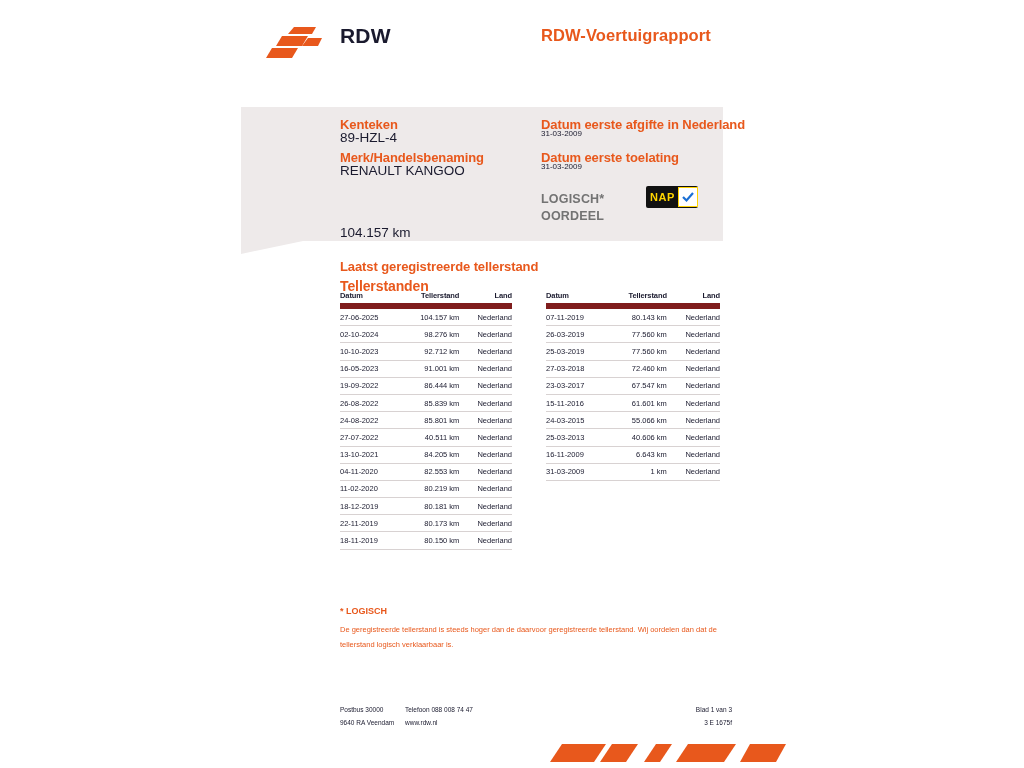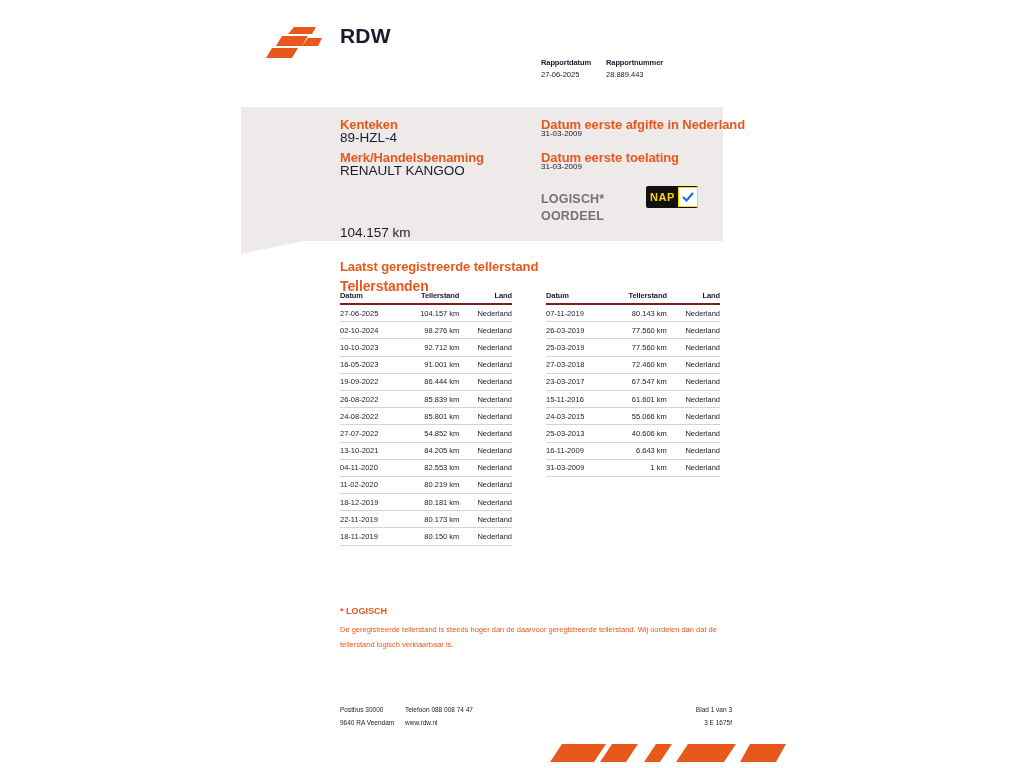--- a/index.html
+++ b/index.html
@@ -163,21 +163,21 @@
     font-size: 7.5px;
   }
   .tbl.left  { left: 340px; top: 291px; width: 172px; }
   .tbl.right { left: 546px; top: 291px; width: 174px; }
   .tbl th {
     font-size: 7.5px;
     font-weight: bold;
     color: #1a1a2e;
     text-align: left;
     padding: 0 0 3px 0;
-    border-bottom: 2px solid #7f1d1d;
+    border-bottom: 6px solid #7f1d1d;
     letter-spacing: -0.1px;
   }
   .tbl th.c-date { width: 62px; }
   .tbl th.c-km   { width: 62px; text-align: right; padding-right: 6px; }
   .tbl th.c-land { width: 48px; text-align: right; }
   .tbl td {
     font-size: 7.5px;
     color: #1a1a2e;
     padding: 3.6px 0 3.6px 0;
     border-bottom: 1px solid #d8d2d2;
@@ -237,39 +237,22 @@
 
   <div class="logo-wrap">
     <svg class="logo-svg" width="72" height="44" viewBox="0 0 72 44">
       <path d="M4 34 L30 34 L36 24 L10 24 Z" fill="#e8581c"></path>
       <path d="M14 22 L40 22 L46 12 L20 12 Z" fill="#e8581c"></path>
       <path d="M26 10 L50 10 L54 3 L32 3 Z" fill="#e8581c"></path>
       <path d="M40 22 L56 22 L60 14 L46 14 Z" fill="#e8581c"></path>
     </svg>
   </div>
   <div class="brand">RDW</div>
-
-  <div class="meta">
-    <div class="row">
-      <div class="col1">
-          <div class="lbl">Rapportdatum</div>
-        </div>
-      <div class="col2">
-          <div class="lbl">Rapportnummer</div>
-        </div>
-    </div>
-    <div class="row">
-      <div class="col1">
-          <div class="val">27-06-2025</div>
-        </div>
-      <div class="col2">
-          <div class="val">28.889.443</div>
-        </div>
-    </div>
-  </div>
+  <div class="report-title">RDW-Voertuigrapport</div>
+
 
   <div class="panel"></div>
   <div class="panel-notch"></div>
 
   <div class="p-lbl" style="left:340px; top:117px;">Kenteken</div>
   <div class="p-val big" style="left:340px; top:130px;">89-HZL-4</div>
 
   <div class="p-lbl" style="left:340px; top:150px;">Merk/Handelsbenaming</div>
   <div class="p-val big" style="left:340px; top:163px;">RENAULT KANGOO</div>
 
@@ -337,21 +320,21 @@
           <td class="c-km">85.839 km</td>
           <td class="c-land">Nederland</td>
         </tr>
         <tr>
           <td class="c-date">24-08-2022</td>
           <td class="c-km">85.801 km</td>
           <td class="c-land">Nederland</td>
         </tr>
         <tr>
           <td class="c-date">27-07-2022</td>
-          <td class="c-km">54.852 km</td>
+          <td class="c-km">40.511 km</td>
           <td class="c-land">Nederland</td>
         </tr>
         <tr>
           <td class="c-date">13-10-2021</td>
           <td class="c-km">84.205 km</td>
           <td class="c-land">Nederland</td>
         </tr>
         <tr>
           <td class="c-date">04-11-2020</td>
           <td class="c-km">82.553 km</td>

